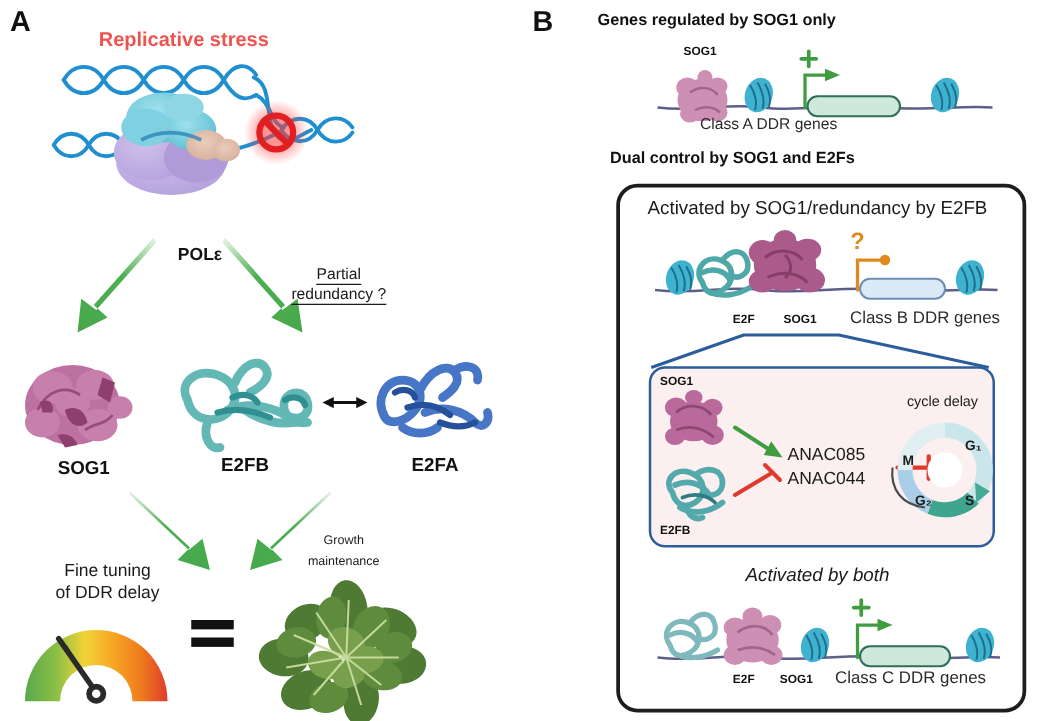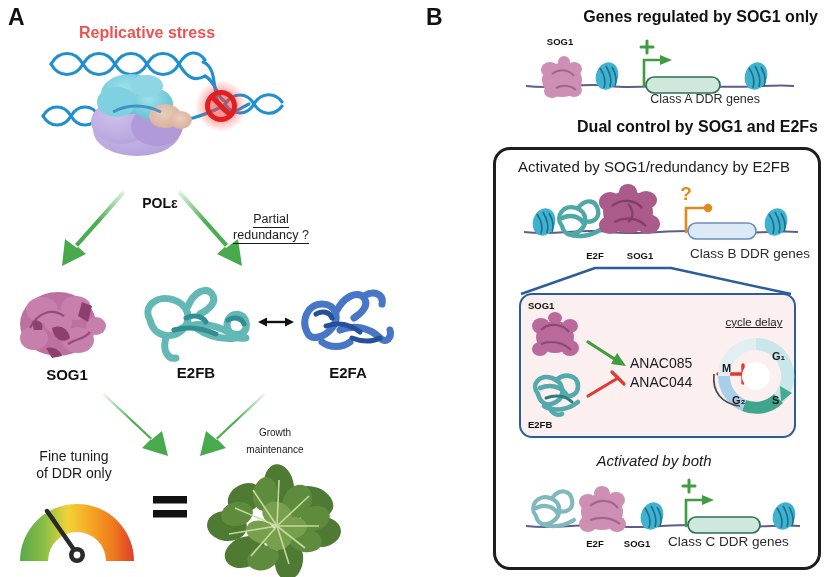--- a/index.html
+++ b/index.html
@@ -1,37 +1,37 @@
 <!DOCTYPE html>
 <html><head>
 <meta charset="utf-8">
 <title>DDR regulation figure</title>
 <style>
   html,body{margin:0;padding:0;background:#ffffff;}
   body{width:833px;height:577px;position:relative;overflow:hidden;
        font-family:"Liberation Sans","DejaVu Sans",sans-serif;color:#1b1b1b;}
   .abs{position:absolute;}
   .panel-letter{font-weight:bold;font-size:23px;color:#111;}
-  .ttl-bold{font-weight:bold;font-size:16px;color:#111;text-align:right;}
+  .ttl-bold{font-weight:bold;font-size:13px;color:#111;text-align:left;}
   .ttl-plain{font-size:15px;color:#1b1b1b;text-align:center;}
   .lbl-bold{font-weight:bold;font-size:13.5px;color:#111;text-align:center;}
   .lbl-small-bold{font-weight:bold;font-size:9.5px;color:#111;text-align:center;}
-  .lbl-plain{font-size:12.5px;color:#2b2b2b;text-align:right;}
+  .lbl-plain{font-size:12.5px;color:#2b2b2b;text-align:left;}
   .lbl-plain14{font-size:13.5px;color:#2b2b2b;text-align:center;}
   .stress{font-size:16px;color:#ef5350;text-align:center;}
   .prot-big-lbl{font-weight:bold;font-size:15px;text-align:center;color:#111;}
   .underline-txt{font-size:12.5px;color:#1b1b1b;text-align:center;line-height:15px;}
   .underline-txt span{border-bottom:1.3px solid #1b1b1b;display:inline-block;}
   .outer-box{border:3.2px solid #1d1d1d;border-radius:17px;background:#fff;}
   .inner-box{border:2.4px solid #2c5d9b;border-radius:13px;background:#fbeff0;}
   .fine-txt{font-size:14px;color:#1b1b1b;text-align:center;line-height:17px;}
   .growth-txt{font-size:10px;color:#1b1b1b;text-align:center;line-height:17px;}
   .anac{font-size:14px;color:#1b1b1b;line-height:19px;}
   .cyc-lbl{font-size:11px;color:#1b1b1b;}
-  .cyc-title{font-size:11.5px;color:#1b1b1b;text-decoration:underline;}
+  .cyc-title{font-size:11.5px;color:#1b1b1b;}
   svg{display:block;overflow:visible;}
 </style>
 </head>
 <body>
 
 <div class="abs panel-letter" style="left:8px;top:4px;">A</div>
 
 <div class="abs stress" style="left:42px;top:24px;width:210px;font-weight:bold;">Replicative stress</div>
 
 <div class="abs" style="left:35px;top:42px;">
@@ -217,23 +217,23 @@
     <linearGradient id="ga4" x1="100%" y1="0%" x2="0%" y2="100%">
       <stop offset="0%" stop-color="#4caf50" stop-opacity="0.12"></stop>
       <stop offset="45%" stop-color="#4caf50" stop-opacity="1"></stop>
       <stop offset="100%" stop-color="#46a84b" stop-opacity="1"></stop>
     </linearGradient>
   </defs>
   <path d="M78,3 L30,48 L40,58 L14,66 L20,41 L31,50 L79,5 Z" fill="url(#ga4)"></path>
 </svg>
 </div>
 
-<div class="abs fine-txt" style="left:4px;top:448px;width:140px;">
+<div class="abs fine-txt" style="left:16px;top:448px;width:140px;">
   <span>Fine tuning</span><br>
-  <span>of DDR only</span>
+  <span>of DDR delay</span>
 </div>
 
 <div class="abs" style="left:14px;top:489px;">
 <svg width="126" height="78" viewBox="0 0 126 78">
   <defs>
     <linearGradient id="gaugeGrad" x1="0%" y1="100%" x2="100%" y2="100%">
       <stop offset="0%" stop-color="#5aa84a"></stop>
       <stop offset="22%" stop-color="#8cbf45"></stop>
       <stop offset="42%" stop-color="#f2d338"></stop>
       <stop offset="62%" stop-color="#f5a623"></stop>
@@ -415,21 +415,21 @@
       <path d="M263,31 C267,38 268,45 266,50"></path>
     </g>
   </g>
 </svg>
 </div>
 
 <div class="abs" style="left:676px;top:183px;width:20px;font-size:19px;color:#e08a1e;text-align:center;font-weight:bold;">?</div>
 
 <div class="abs lbl-small-bold" style="left:575px;top:250px;width:40px;">E2F</div>
 <div class="abs lbl-small-bold" style="left:618px;top:250px;width:44px;">SOG1</div>
-<div class="abs lbl-plain14" style="left:670px;top:246px;width:140px;text-align:right;">Class B DDR genes</div>
+<div class="abs lbl-plain14" style="left:670px;top:246px;width:140px;text-align:center;">Class B DDR genes</div>
 
 <div class="abs" style="left:519px;top:264px;">
 <svg width="274" height="32" viewBox="0 0 274 32">
   <path d="M2,30 L76,4 L152,4 L272,30" stroke="#2c5d9b" stroke-width="2.4" fill="none" stroke-linejoin="round"></path>
 </svg>
 </div>
 
 <div class="abs inner-box" style="left:519px;top:293px;width:273px;height:141px;"></div>
 
 <div class="abs lbl-small-bold" style="left:528px;top:300px;width:46px;text-align:left;">SOG1</div>

